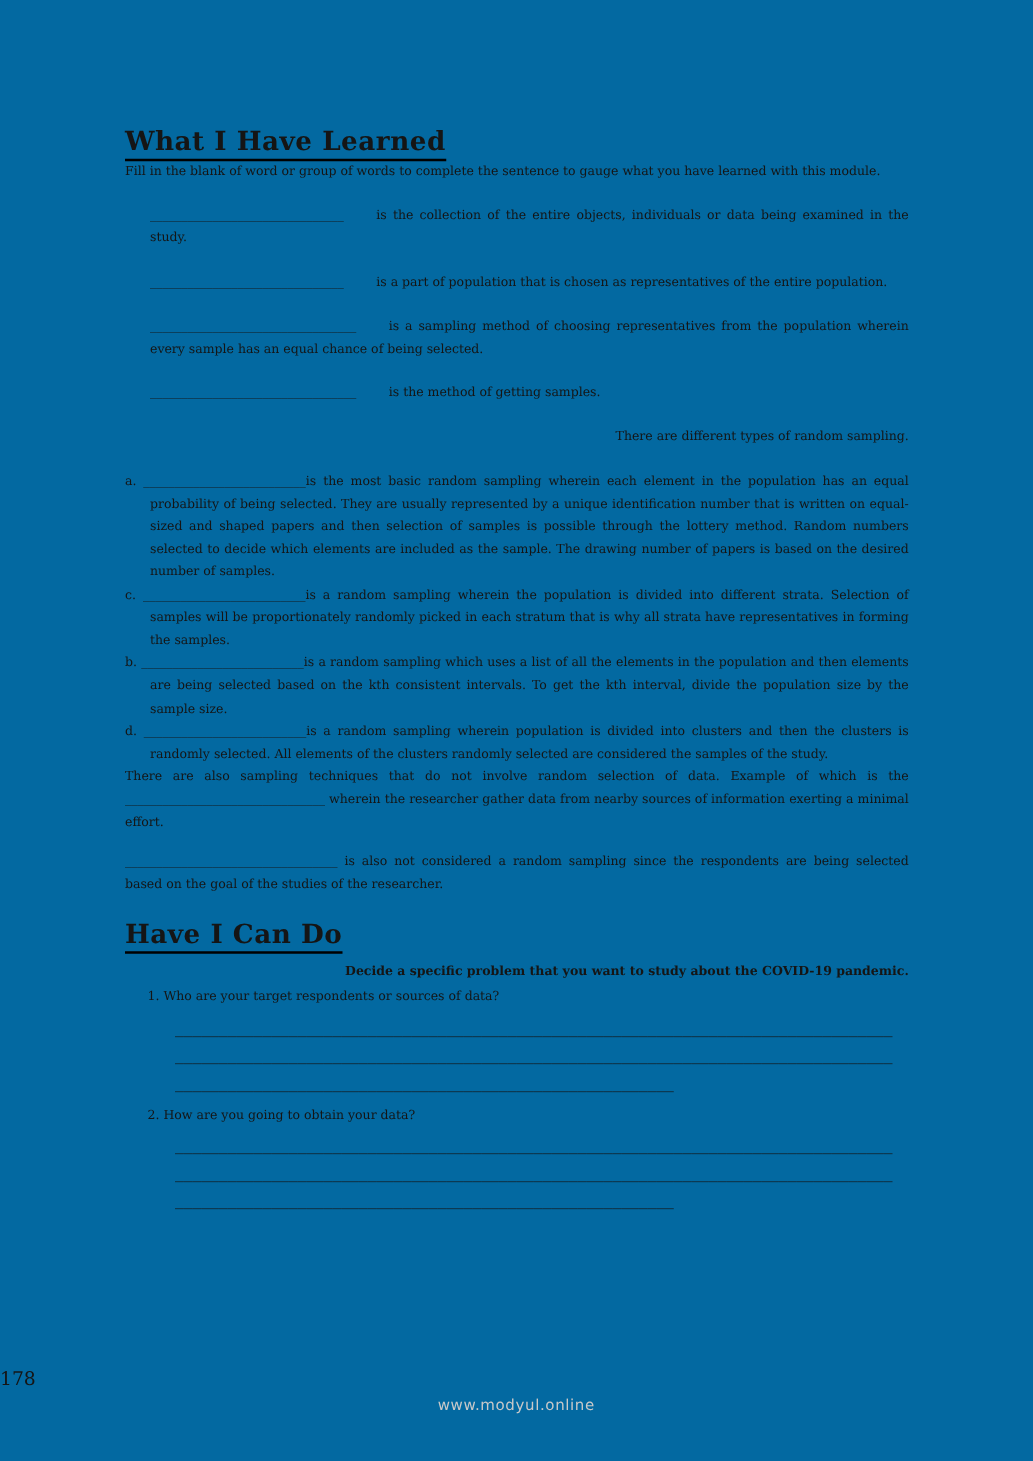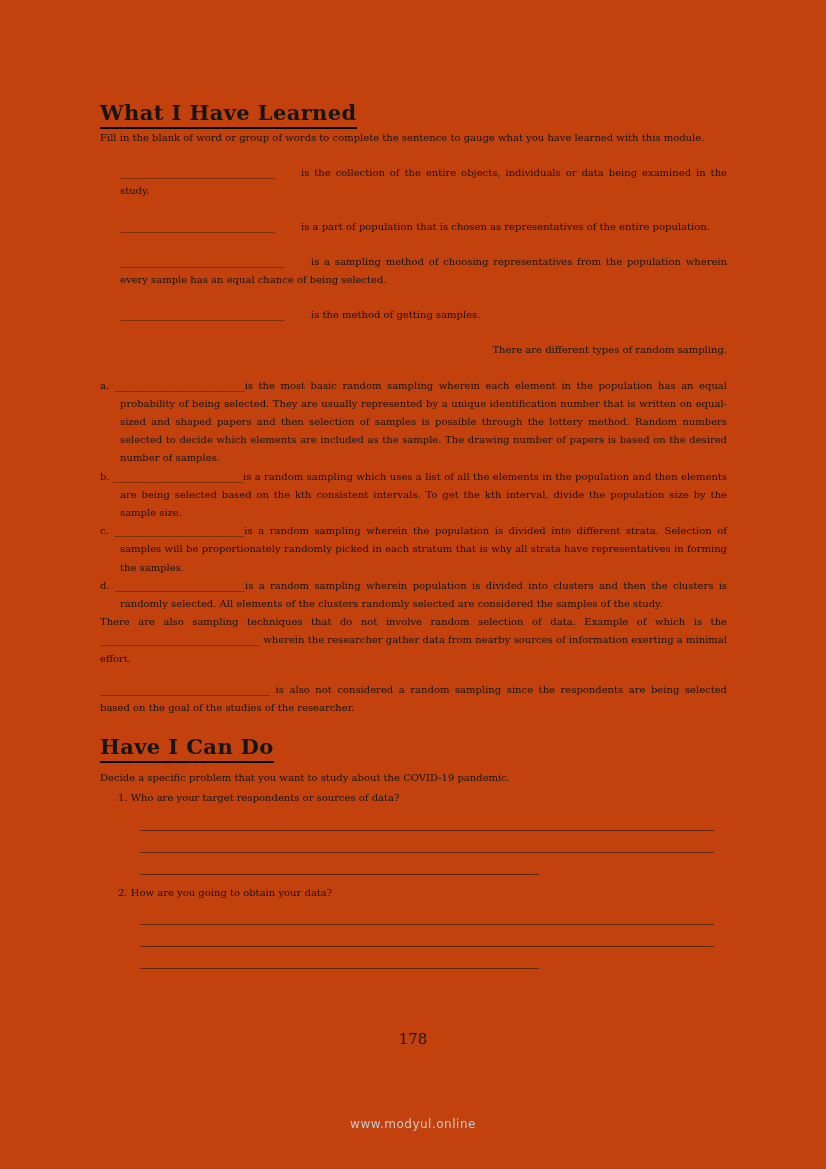--- a/index.html
+++ b/index.html
@@ -5,21 +5,21 @@
   * { margin: 0; padding: 0; box-sizing: border-box; }
   html, body { background: #ffffff; }
   body {
     width: 826px; height: 1169px;
     font-family: "DejaVu Serif", "Liberation Serif", serif;
     color: #151515;
   }
   .sheet {
     position: relative;
     width: 826px; height: 1169px;
-    background: #c2410c;
+    background: #0369a1;
     overflow: hidden;
   }
   .content {
     position: absolute;
     left: 100px; top: 100px;
     width: 627px;
   }
   .h-title {
     font-size: 21px;
     font-weight: bold;
@@ -36,38 +36,37 @@
     line-height: 18.2px;
     text-align: justify;
   }
   .intro { margin-bottom: 17px; }
   .blank-para { padding-left: 20px; margin-bottom: 17px; }
   .blank-para .blank { margin-right: 26px; margin-top: 44px; }
   .types-intro { margin: 7px 0 17px; text-align: right; }
   .hanging { padding-left: 20px; text-indent: -20px; }
   .purposive { margin-top: 13px; }
   .h2 { margin-top: 17px; margin-bottom: 6px; }
-  .cando-intro { margin-bottom: 2px; text-align: left; }
+  .cando-intro { margin-bottom: 2px; text-align: right; font-weight: bold; }
   .q-line { padding-left: 18px; margin-bottom: 3px; text-align: left; }
   .answer-lines { padding-left: 40px; margin-bottom: 7px; }
   .answer-line {
     font-size: 14px;
     line-height: 22px;
     height: 22px;
     white-space: nowrap;
     overflow: hidden;
     width: 587px;
     color: #151515;
   }
   .answer-line.short { width: 405px; }
   .page-number {
     position: absolute;
-    left: 0; top: 1030px;
+    left: 0; top: 1094px;
     width: 100%;
-    text-align: center;
     font-size: 15px;
   }
   .watermark {
     position: absolute;
     left: 0; top: 1117px;
     width: 100%;
     text-align: center;
     font-size: 12px;
     letter-spacing: 0.5px;
     color: #c9c9c9;
@@ -91,23 +90,23 @@
     <p class="blank-para"><span class="blank">_______________________________</span><span>is a part of population that is chosen as representatives of the entire population.</span></p>
 
     <p class="blank-para"><span class="blank">_________________________________</span><span>is a sampling method of choosing representatives from the population wherein every sample has an equal chance of being selected.</span></p>
 
     <p class="blank-para"><span class="blank">_________________________________</span><span>is the method of getting samples.</span></p>
 
     <p class="types-intro">There are different types of random sampling.</p>
 
     <p class="hanging"><span>a.</span> <span class="blank">__________________________</span><span>is the most basic random sampling wherein each element in the population has an equal probability of being selected. They are usually represented by a unique identification number that is written on equal-sized and shaped papers and then selection of samples is possible through the lottery method. Random numbers selected to decide which elements are included as the sample. The drawing number of papers is based on the desired number of samples.</span></p>
 
+    <p class="hanging"><span>c.</span> <span class="blank">__________________________</span><span>is a random sampling wherein the population is divided into different strata. Selection of samples will be proportionately randomly picked in each stratum that is why all strata have representatives in forming the samples.</span></p>
+
     <p class="hanging"><span>b.</span> <span class="blank">__________________________</span><span>is a random sampling which uses a list of all the elements in the population and then elements are being selected based on the kth consistent intervals. To get the kth interval, divide the population size by the sample size.</span></p>
-
-    <p class="hanging"><span>c.</span> <span class="blank">__________________________</span><span>is a random sampling wherein the population is divided into different strata. Selection of samples will be proportionately randomly picked in each stratum that is why all strata have representatives in forming the samples.</span></p>
 
     <p class="hanging"><span>d.</span> <span class="blank">__________________________</span><span>is a random sampling wherein population is divided into clusters and then the clusters is randomly selected. All elements of the clusters randomly selected are considered the samples of the study.</span></p>
 
     <p><span>There are also sampling techniques that do not involve random selection of data. Example of which is the</span> <span class="blank">________________________________</span> <span>wherein the researcher gather data from nearby sources of information exerting a minimal effort.</span></p>
 
     <p class="purposive"><span class="blank">__________________________________</span> <span>is also not considered a random sampling since the respondents are being selected based on the goal of the studies of the researcher.</span></p>
 
     <div class="h-title h2">
       <span class="u">Have I Can Do</span>
     </div>

